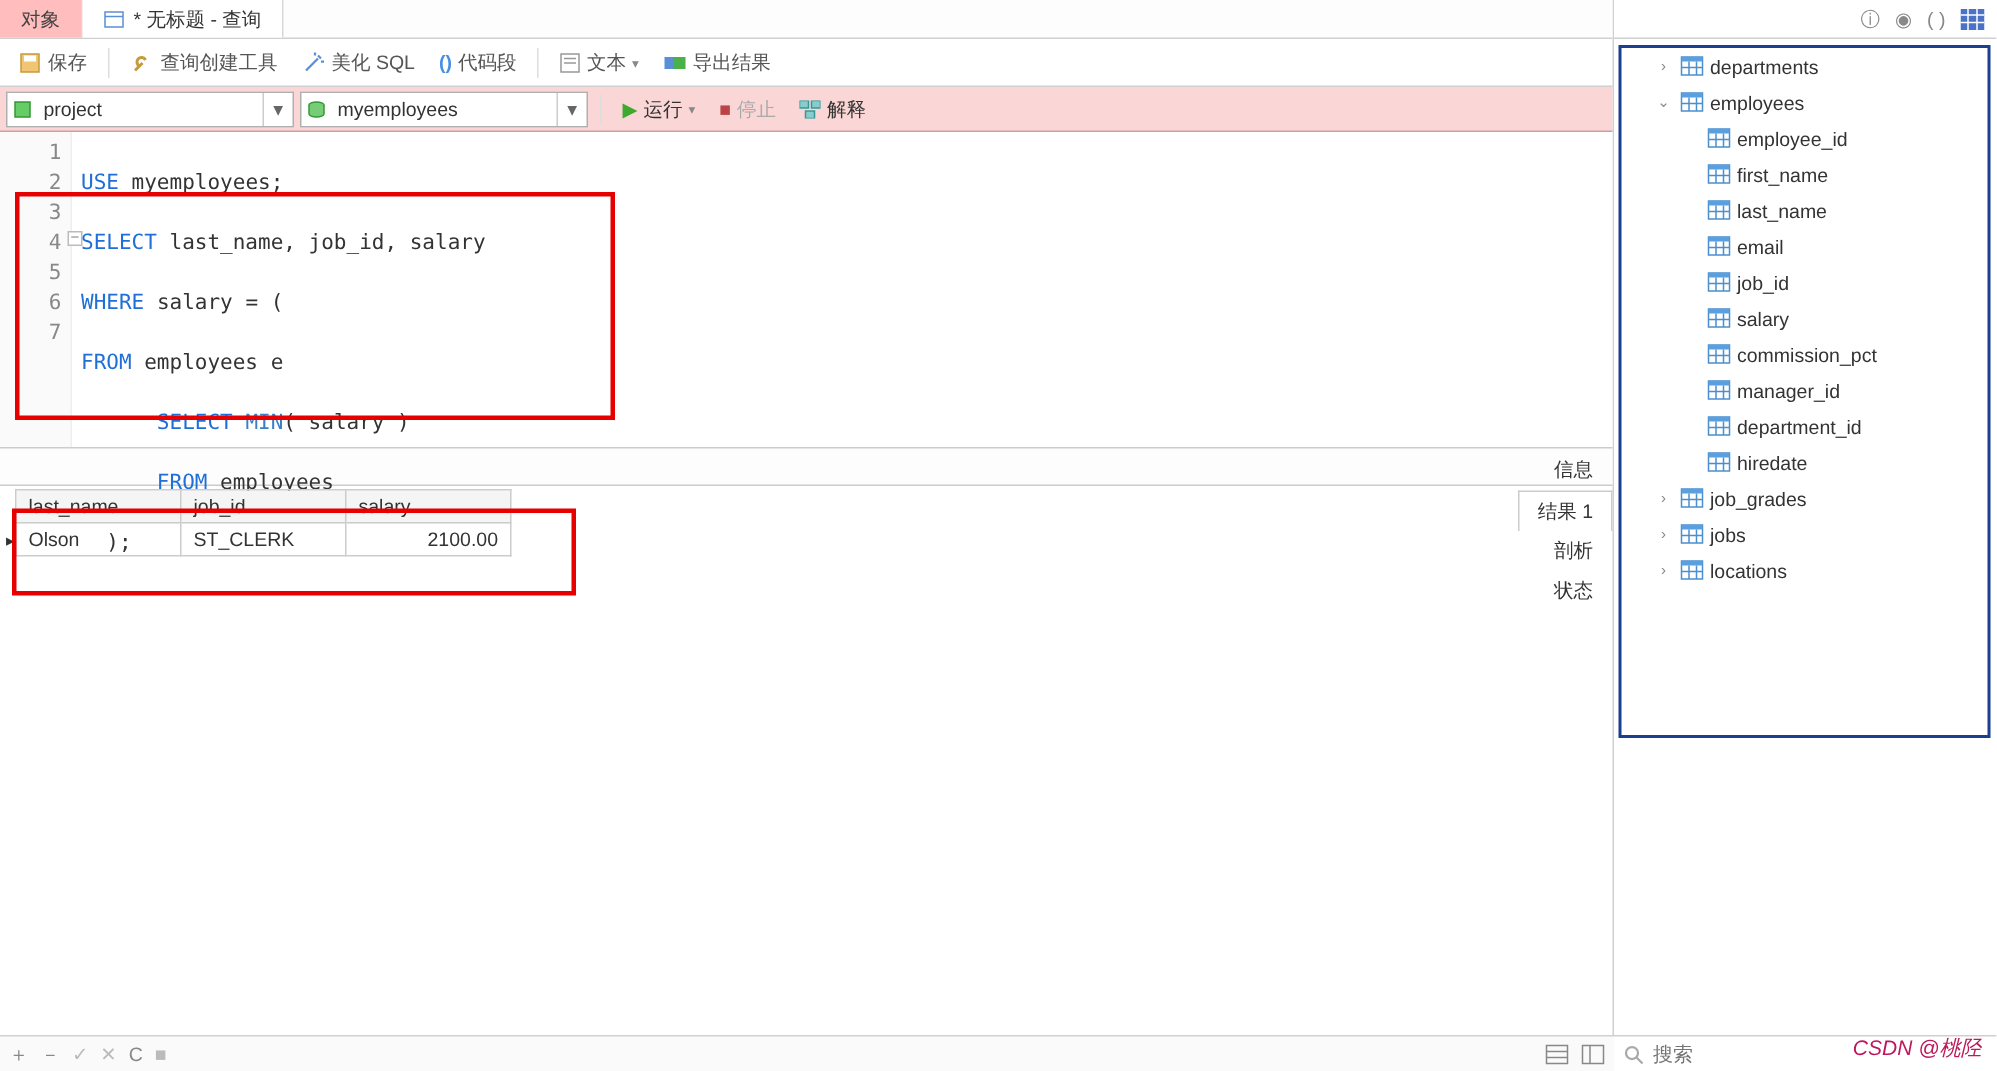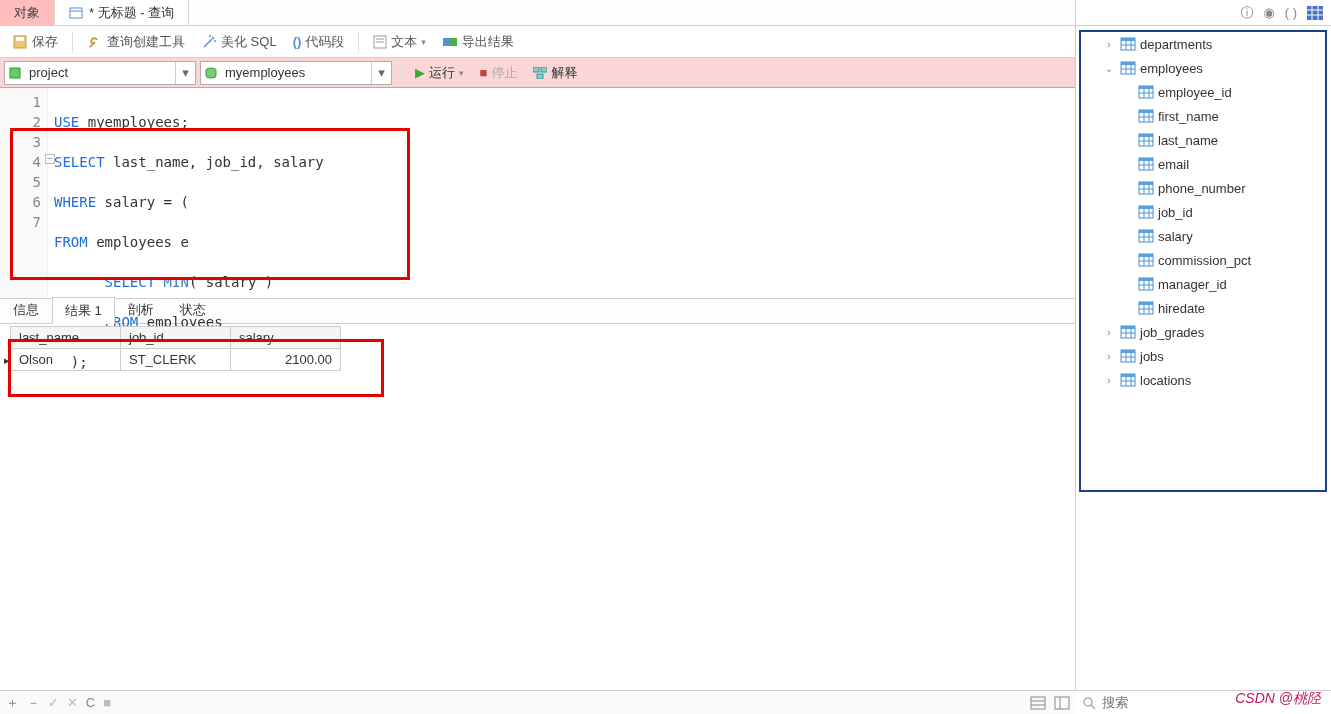--- a/index.html
+++ b/index.html
@@ -37,21 +37,21 @@
 .gutter div { height: 20px; }
 .code { flex: 1; font-family: Consolas, monospace; font-size: 14px; line-height: 20px; padding: 4px 4px 0 6px; position: relative; white-space: pre; }
 .kw { color: #1f6fd6; }
 .fn { color: #3b7fc7; }
 .plain { color: #333; }
 .red-box { position: absolute; border: 3px solid #e60000; pointer-events: none; }
 .red-box.code-box { left: 10px; top: 128px; width: 400px; height: 152px; }
 .fold { position: absolute; left: 45px; font-size: 10px; color: #888; border: 1px solid #bbb; width: 10px; height: 10px; line-height: 8px; text-align: center; background: #fff; }
 
 
-.result-tabs { display: flex; border-top: 1px solid #ccc; border-bottom: 1px solid #ccc; background: #fdfdfd; height: 26px; align-items: flex-end; }
+.result-tabs { display: flex; border-top: 1px solid #ccc; border-bottom: 1px solid #ccc; background: #fdfdfd; height: 26px; align-items: flex-end; flex-direction: column; }
 .rtab { padding: 4px 12px; border: 1px solid transparent; border-bottom: none; }
 .rtab.active { border-color: #ccc; background: #fff; position: relative; top: 1px; }
 
 
 .grid-wrap { position: relative; padding: 0; }
 .grid { border-collapse: collapse; margin: 2px 0 0 10px; }
 .grid th, .grid td { border: 1px solid #ccc; padding: 3px 8px; height: 22px; font-weight: normal; text-align: left; font-size: 13px; min-width: 110px; }
 .grid th { background: #f5f5f5; }
 .grid td.num { text-align: right; }
 .row-ind { position: absolute; left: 4px; top: 30px; color: #333; font-size: 11px; }
@@ -367,33 +367,20 @@
           <span class="exp"></span>
           <span class="ticon2">
             <svg width="16" height="14">
               <rect x="1" y="1" width="14" height="12" fill="#fff" stroke="#4a8fd0"></rect>
               <rect x="1" y="1" width="14" height="3" fill="#5a9fe0"></rect>
               <line x1="1" y1="8" x2="15" y2="8" stroke="#4a8fd0"></line>
               <line x1="6" y1="4" x2="6" y2="13" stroke="#4a8fd0"></line>
               <line x1="11" y1="4" x2="11" y2="13" stroke="#4a8fd0"></line>
             </svg>
           </span>
-          <span class="tlabel">phone_number</span>
-        </div>
-        <div class="tnode gchild">
-          <span class="exp"></span>
-          <span class="ticon2">
-            <svg width="16" height="14">
-              <rect x="1" y="1" width="14" height="12" fill="#fff" stroke="#4a8fd0"></rect>
-              <rect x="1" y="1" width="14" height="3" fill="#5a9fe0"></rect>
-              <line x1="1" y1="8" x2="15" y2="8" stroke="#4a8fd0"></line>
-              <line x1="6" y1="4" x2="6" y2="13" stroke="#4a8fd0"></line>
-              <line x1="11" y1="4" x2="11" y2="13" stroke="#4a8fd0"></line>
-            </svg>
-          </span>
           <span class="tlabel">job_id</span>
         </div>
         <div class="tnode gchild">
           <span class="exp"></span>
           <span class="ticon2">
             <svg width="16" height="14">
               <rect x="1" y="1" width="14" height="12" fill="#fff" stroke="#4a8fd0"></rect>
               <rect x="1" y="1" width="14" height="3" fill="#5a9fe0"></rect>
               <line x1="1" y1="8" x2="15" y2="8" stroke="#4a8fd0"></line>
               <line x1="6" y1="4" x2="6" y2="13" stroke="#4a8fd0"></line>
@@ -420,20 +407,33 @@
           <span class="ticon2">
             <svg width="16" height="14">
               <rect x="1" y="1" width="14" height="12" fill="#fff" stroke="#4a8fd0"></rect>
               <rect x="1" y="1" width="14" height="3" fill="#5a9fe0"></rect>
               <line x1="1" y1="8" x2="15" y2="8" stroke="#4a8fd0"></line>
               <line x1="6" y1="4" x2="6" y2="13" stroke="#4a8fd0"></line>
               <line x1="11" y1="4" x2="11" y2="13" stroke="#4a8fd0"></line>
             </svg>
           </span>
           <span class="tlabel">manager_id</span>
+        </div>
+        <div class="tnode gchild">
+          <span class="exp"></span>
+          <span class="ticon2">
+            <svg width="16" height="14">
+              <rect x="1" y="1" width="14" height="12" fill="#fff" stroke="#4a8fd0"></rect>
+              <rect x="1" y="1" width="14" height="3" fill="#5a9fe0"></rect>
+              <line x1="1" y1="8" x2="15" y2="8" stroke="#4a8fd0"></line>
+              <line x1="6" y1="4" x2="6" y2="13" stroke="#4a8fd0"></line>
+              <line x1="11" y1="4" x2="11" y2="13" stroke="#4a8fd0"></line>
+            </svg>
+          </span>
+          <span class="tlabel">department_id</span>
         </div>
         <div class="tnode gchild">
           <span class="exp"></span>
           <span class="ticon2">
             <svg width="16" height="14">
               <rect x="1" y="1" width="14" height="12" fill="#fff" stroke="#4a8fd0"></rect>
               <rect x="1" y="1" width="14" height="3" fill="#5a9fe0"></rect>
               <line x1="1" y1="8" x2="15" y2="8" stroke="#4a8fd0"></line>
               <line x1="6" y1="4" x2="6" y2="13" stroke="#4a8fd0"></line>
               <line x1="11" y1="4" x2="11" y2="13" stroke="#4a8fd0"></line>

